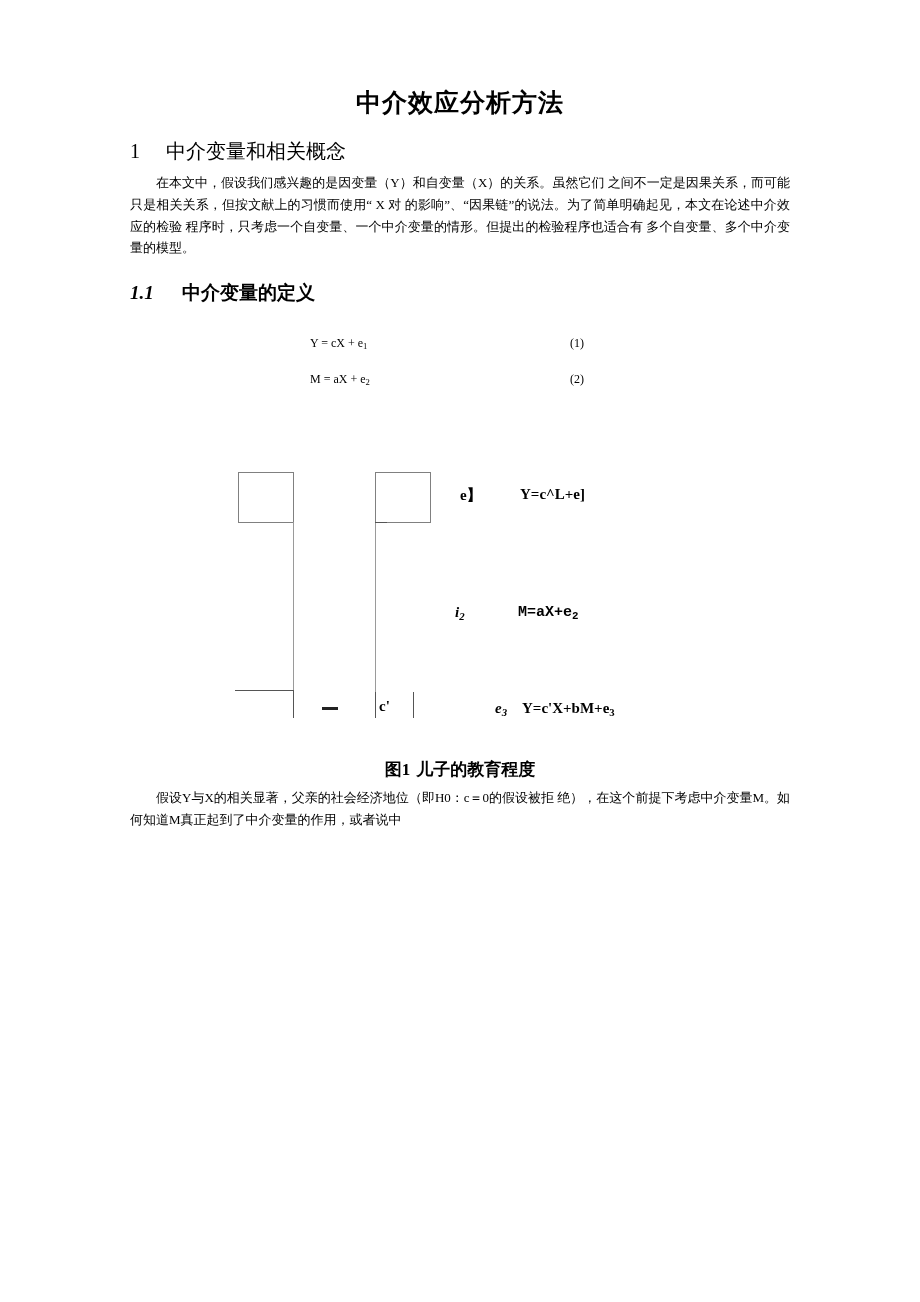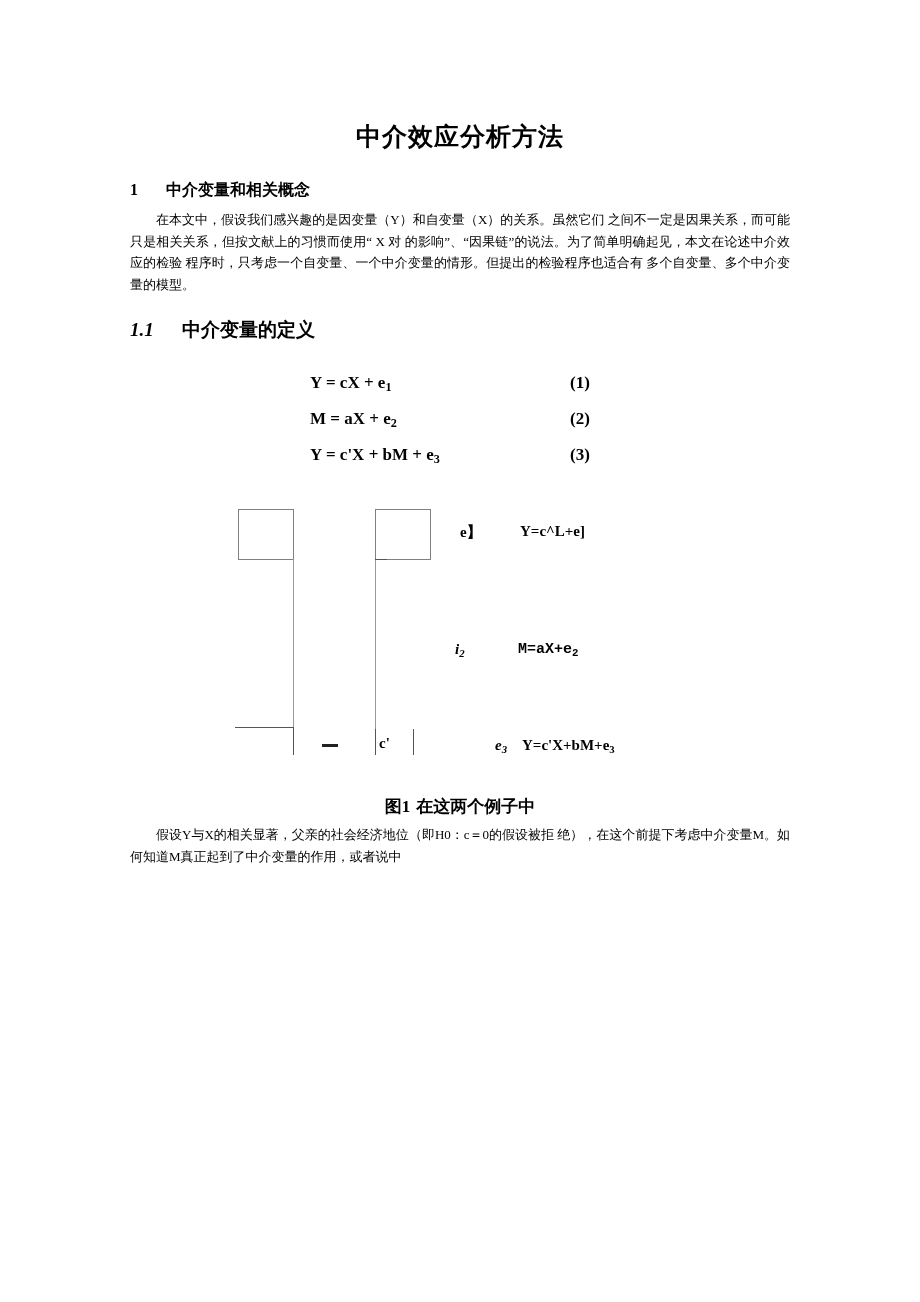--- a/index.html
+++ b/index.html
@@ -23,29 +23,29 @@
     left: 130px;
     top: 0;
     width: 660px;
   }
 
   .doc-title {
     text-align: center;
     font-size: 25px;
     font-weight: bold;
     letter-spacing: 1px;
-    margin: 12px;
-    padding-top: 110px;
+    margin: 0;
+    padding-top: 88px;
     line-height: 1.2;
   }
 
   .h1 {
-    font-size: 16px;
-    font-weight: bold;
-    margin: 28px 0 8px 0;
+    font-size: 20px;
+    font-weight: normal;
+    margin: 20px 0 8px 0;
     line-height: 1.3;
   }
   .h1 .num { display: inline-block; min-width: 36px; }
 
   .h2 {
     font-size: 19px;
     font-weight: bold;
     margin: 22px 0 6px 0;
     line-height: 1.3;
   }
@@ -62,22 +62,21 @@
 
   
   .equations {
     margin-top: 30px;
     position: relative;
     height: 110px;
   }
   .eq-row {
     position: relative;
     height: 36px;
-    font-size: 17px;
-    font-weight: bold;
+    font-size: 12px;
   }
   .eq-body {
     position: absolute;
     left: 180px;
     top: 0;
     white-space: nowrap;
   }
   .eq-num {
     position: absolute;
     left: 440px;
@@ -161,24 +160,20 @@
       <div class="eq-row">
         <span class="eq-body"><span>Y</span> <span>=</span> <span>cX + e</span><sub>1</sub></span>
         <span class="eq-num">(1)</span>
       </div>
 
       <div class="eq-row">
         <span class="eq-body"><span>M</span> <span>=</span> <span>aX + e</span><sub>2</sub></span>
         <span class="eq-num">(2)</span>
       </div>
 
-      <div class="eq-row">
-        <span class="eq-body"><span>Y</span> <span>=</span> <span>c'X + bM + e</span><sub>3</sub></span>
-        <span class="eq-num">(3)</span>
-      </div>
 
     </div>
 
     <div class="figure">
 
       <div class="fig-box" style="left:108px; top:8px; width:54px; height:49px;"></div>
       <div class="fig-box" style="left:245px; top:8px; width:54px; height:49px;"></div>
 
       <div class="fig-line-v" style="left:163px; top:58px; height:194px;"></div>
       <div class="fig-line-v" style="left:245px; top:58px; height:176px;"></div>
@@ -202,19 +197,19 @@
 
       <div class="fig-label" style="left:249px; top:234px;"><span>c'</span></div>
 
       <div class="fig-label ital" style="left:340px; top:236px;"><span>e</span><sub>3</sub></div>
 
       <div class="fig-label" style="left:392px; top:236px;"><span>Y=c'X+bM+e</span><sub>3</sub></div>
 
     </div>
 
     <p class="fig-caption">
-      <span class="cap-num">图1</span><span>在这两个例子中</span>
+      <span class="cap-num">图1</span><span>儿子的教育程度</span>
     </p>
 
     <p class="body indent tail-para">假设Y与X的相关显著，父亲的社会经济地位（即H0：c＝0的假设被拒 绝），在这个前提下考虑中介变量M。如何知道M真正起到了中介变量的作用，或者说中</p>
 
   </div>
 </div>
 
 </body></html>

